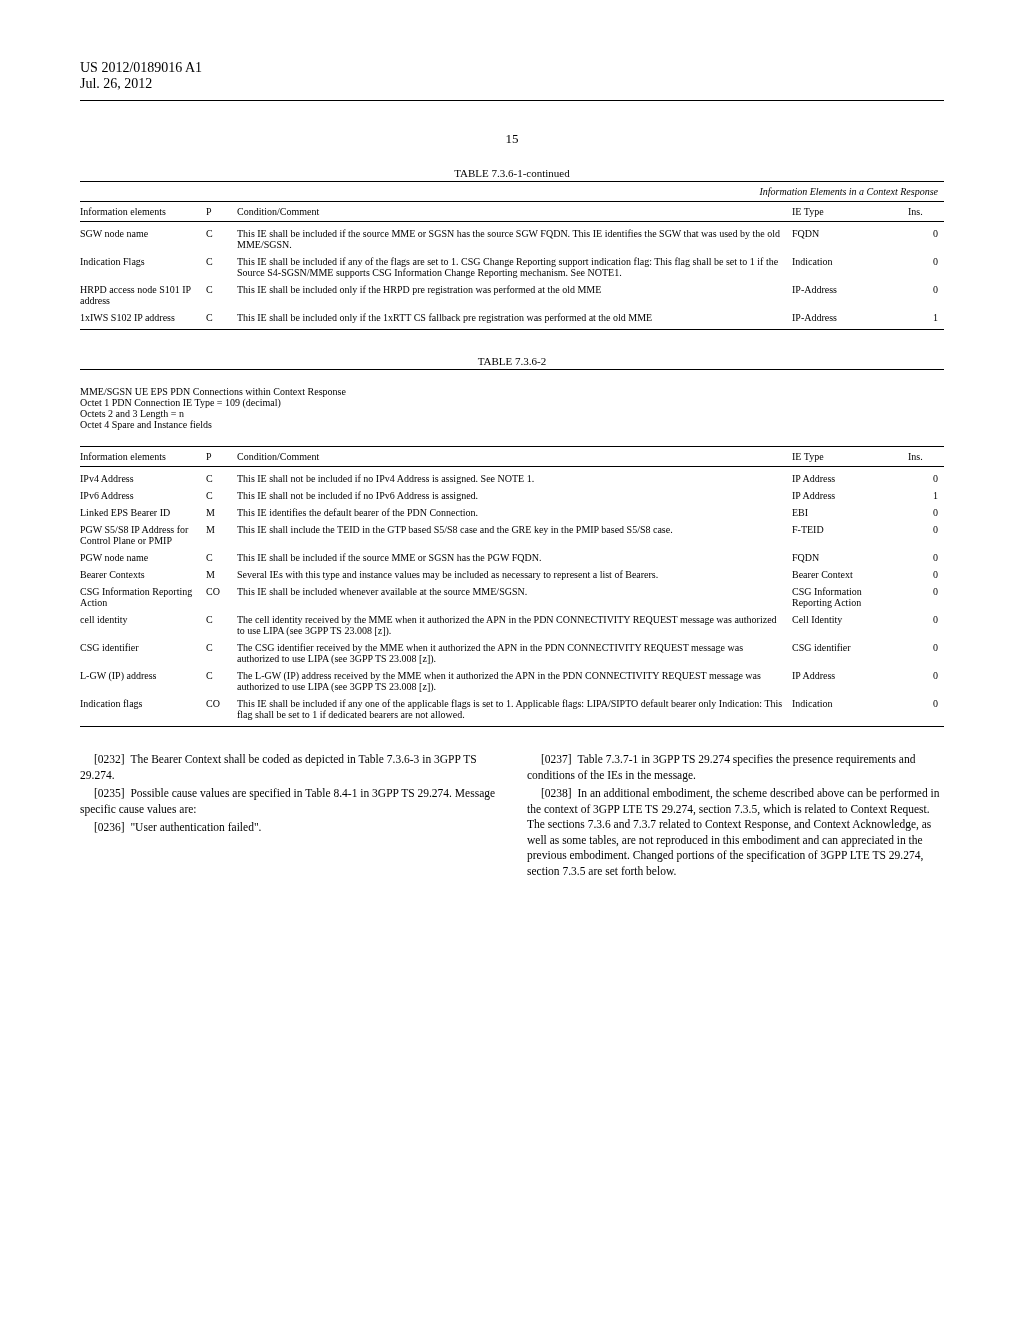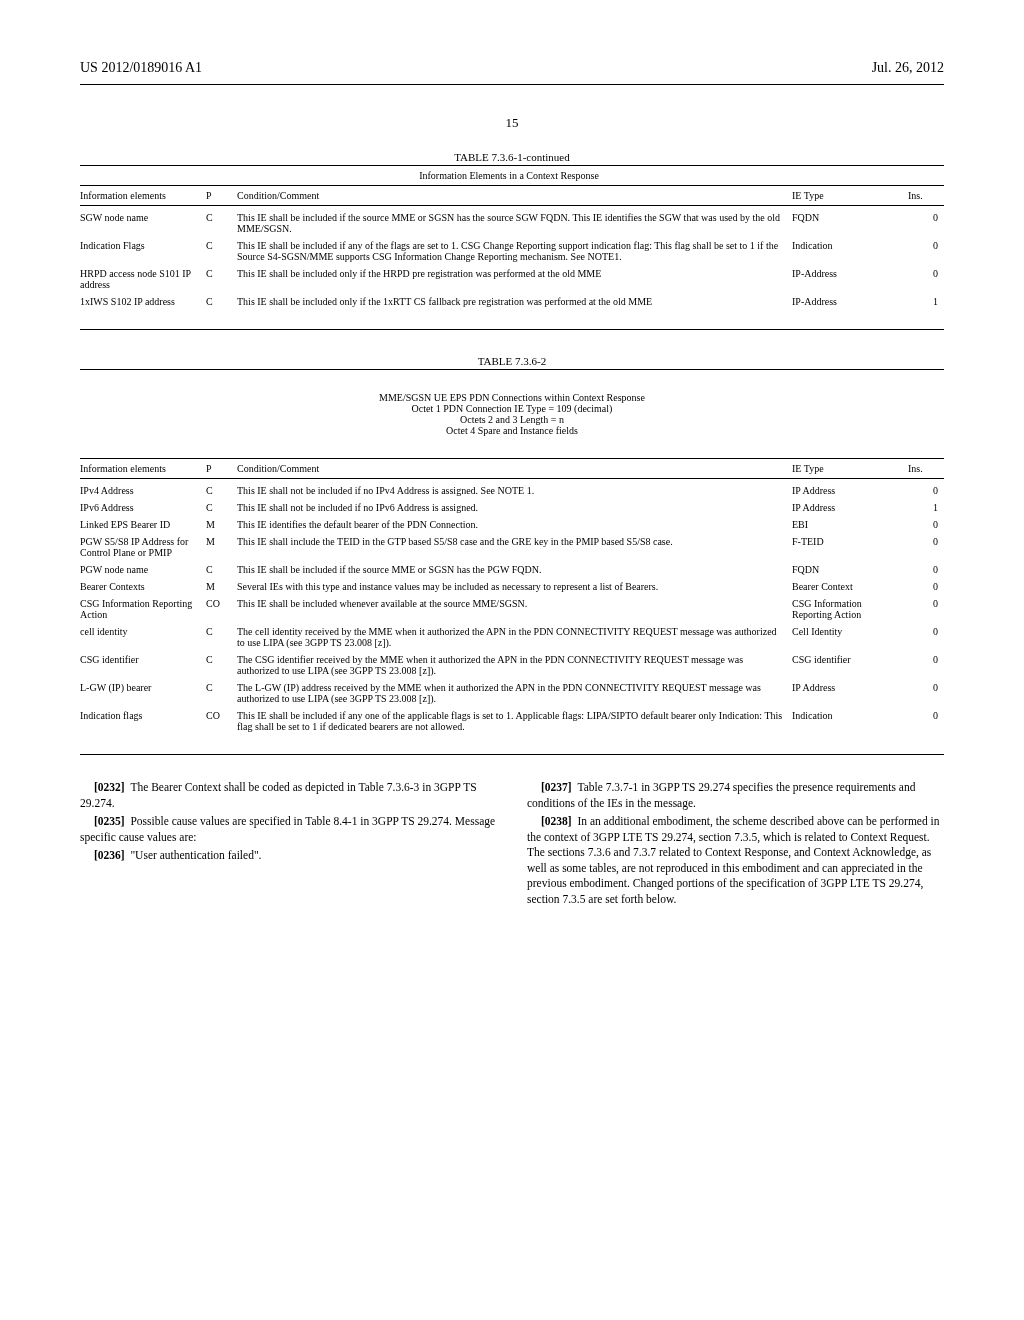--- a/index.html
+++ b/index.html
@@ -10,20 +10,21 @@
     width: 1024px;
     box-sizing: border-box;
     background: white;
     color: black;
   }
   .header-row {
     display: flex;
     justify-content: space-between;
     font-size: 14px;
     margin-bottom: 8px;
+    flex-direction: column;
   }
   .header-rule {
     border-top: 1.5px solid black;
     margin-bottom: 30px;
   }
   .page-number {
     text-align: center;
     font-size: 13px;
     margin-bottom: 20px;
   }
@@ -32,25 +33,24 @@
     border-collapse: collapse;
     font-size: 10px;
     margin-bottom: 25px;
   }
   .table-title {
     text-align: center;
     font-size: 11px;
     margin-bottom: 2px;
   }
   .table-subtitle-block {
-    text-align: center;
     font-size: 10px;
     border-top: 1.5px solid black;
     border-bottom: 0.5px solid black;
-    padding: 22px 0;
+    padding: 16px 0;
   }
   table.spec-table th {
     text-align: left;
     font-weight: normal;
     padding: 4px 6px 4px 0;
     vertical-align: bottom;
     border-bottom: 0.5px solid black;
   }
   table.spec-table thead.top-rule th {
     border-top: 1.5px solid black;
@@ -58,55 +58,55 @@
   table.spec-table td {
     padding: 3px 6px 3px 0;
     vertical-align: top;
   }
   table.spec-table tbody tr:first-child td {
     border-top: 0.5px solid black;
     padding-top: 6px;
   }
   table.spec-table tbody tr:last-child td {
     border-bottom: 1.5px solid black;
-    padding-bottom: 22px;
+    padding-bottom: 6px;
   }
   .col-ie { width: 120px; }
   .col-p { width: 25px; }
   .col-cond { width: auto; }
   .col-type { width: 110px; }
   .col-ins { width: 30px; text-align: right; }
   td.col-ins, th.col-ins { text-align: right; margin-left: 6px; }
   .two-col {
     display: flex;
     gap: 30px;
     font-size: 11.5px;
     line-height: 1.35;
   }
   .two-col > div { flex: 1; }
-  .para-num { font-weight: bold; }
+  .para-num { font-weight: normal; }
   .indent { text-indent: 14px; }
   .indent2 { padding-left: 28px; text-indent: -14px; }
   p { margin: 0 0 3px 0; }
 </style>
 </head>
 <body>
 
 <div class="header-row">
   <div>US 2012/0189016 A1</div>
   <div>Jul. 26, 2012</div>
 </div>
 <div class="header-rule"></div>
 <div class="page-number">15</div>
 
 <div class="table-title">TABLE 7.3.6-1-continued</div>
 <table class="spec-table">
   <thead class="top-rule">
     <tr>
-        <th colspan="5" style="text-align:center;border-bottom:0.5px solid black;">Information Elements in a Context Response</th>
+        <th colspan="5" style="text-align:right;border-bottom:0.5px solid black;font-style:italic;">Information Elements in a Context Response</th>
       </tr>
     <tr>
       <th class="col-ie">Information elements</th>
       <th class="col-p">P</th>
       <th class="col-cond">Condition/Comment</th>
       <th class="col-type">IE Type</th>
       <th class="col-ins">Ins.</th>
     </tr>
   </thead>
   <tbody id="t1body">
@@ -216,21 +216,21 @@
         <td class="col-ins">0</td>
       </tr>
       <tr>
         <td class="col-ie">CSG identifier</td>
         <td class="col-p">C</td>
         <td class="col-cond">The CSG identifier received by the MME when it authorized the APN in the PDN CONNECTIVITY REQUEST message was authorized to use LIPA (see 3GPP TS 23.008 [z]).</td>
         <td class="col-type">CSG identifier</td>
         <td class="col-ins">0</td>
       </tr>
       <tr>
-        <td class="col-ie">L-GW (IP) bearer</td>
+        <td class="col-ie">L-GW (IP) address</td>
         <td class="col-p">C</td>
         <td class="col-cond">The L-GW (IP) address received by the MME when it authorized the APN in the PDN CONNECTIVITY REQUEST message was authorized to use LIPA (see 3GPP TS 23.008 [z]).</td>
         <td class="col-type">IP Address</td>
         <td class="col-ins">0</td>
       </tr>
       <tr>
         <td class="col-ie">Indication flags</td>
         <td class="col-p">CO</td>
         <td class="col-cond">This IE shall be included if any one of the applicable flags is set to 1. Applicable flags: LIPA/SIPTO default bearer only Indication: This flag shall be set to 1 if dedicated bearers are not allowed.</td>
         <td class="col-type">Indication</td>

